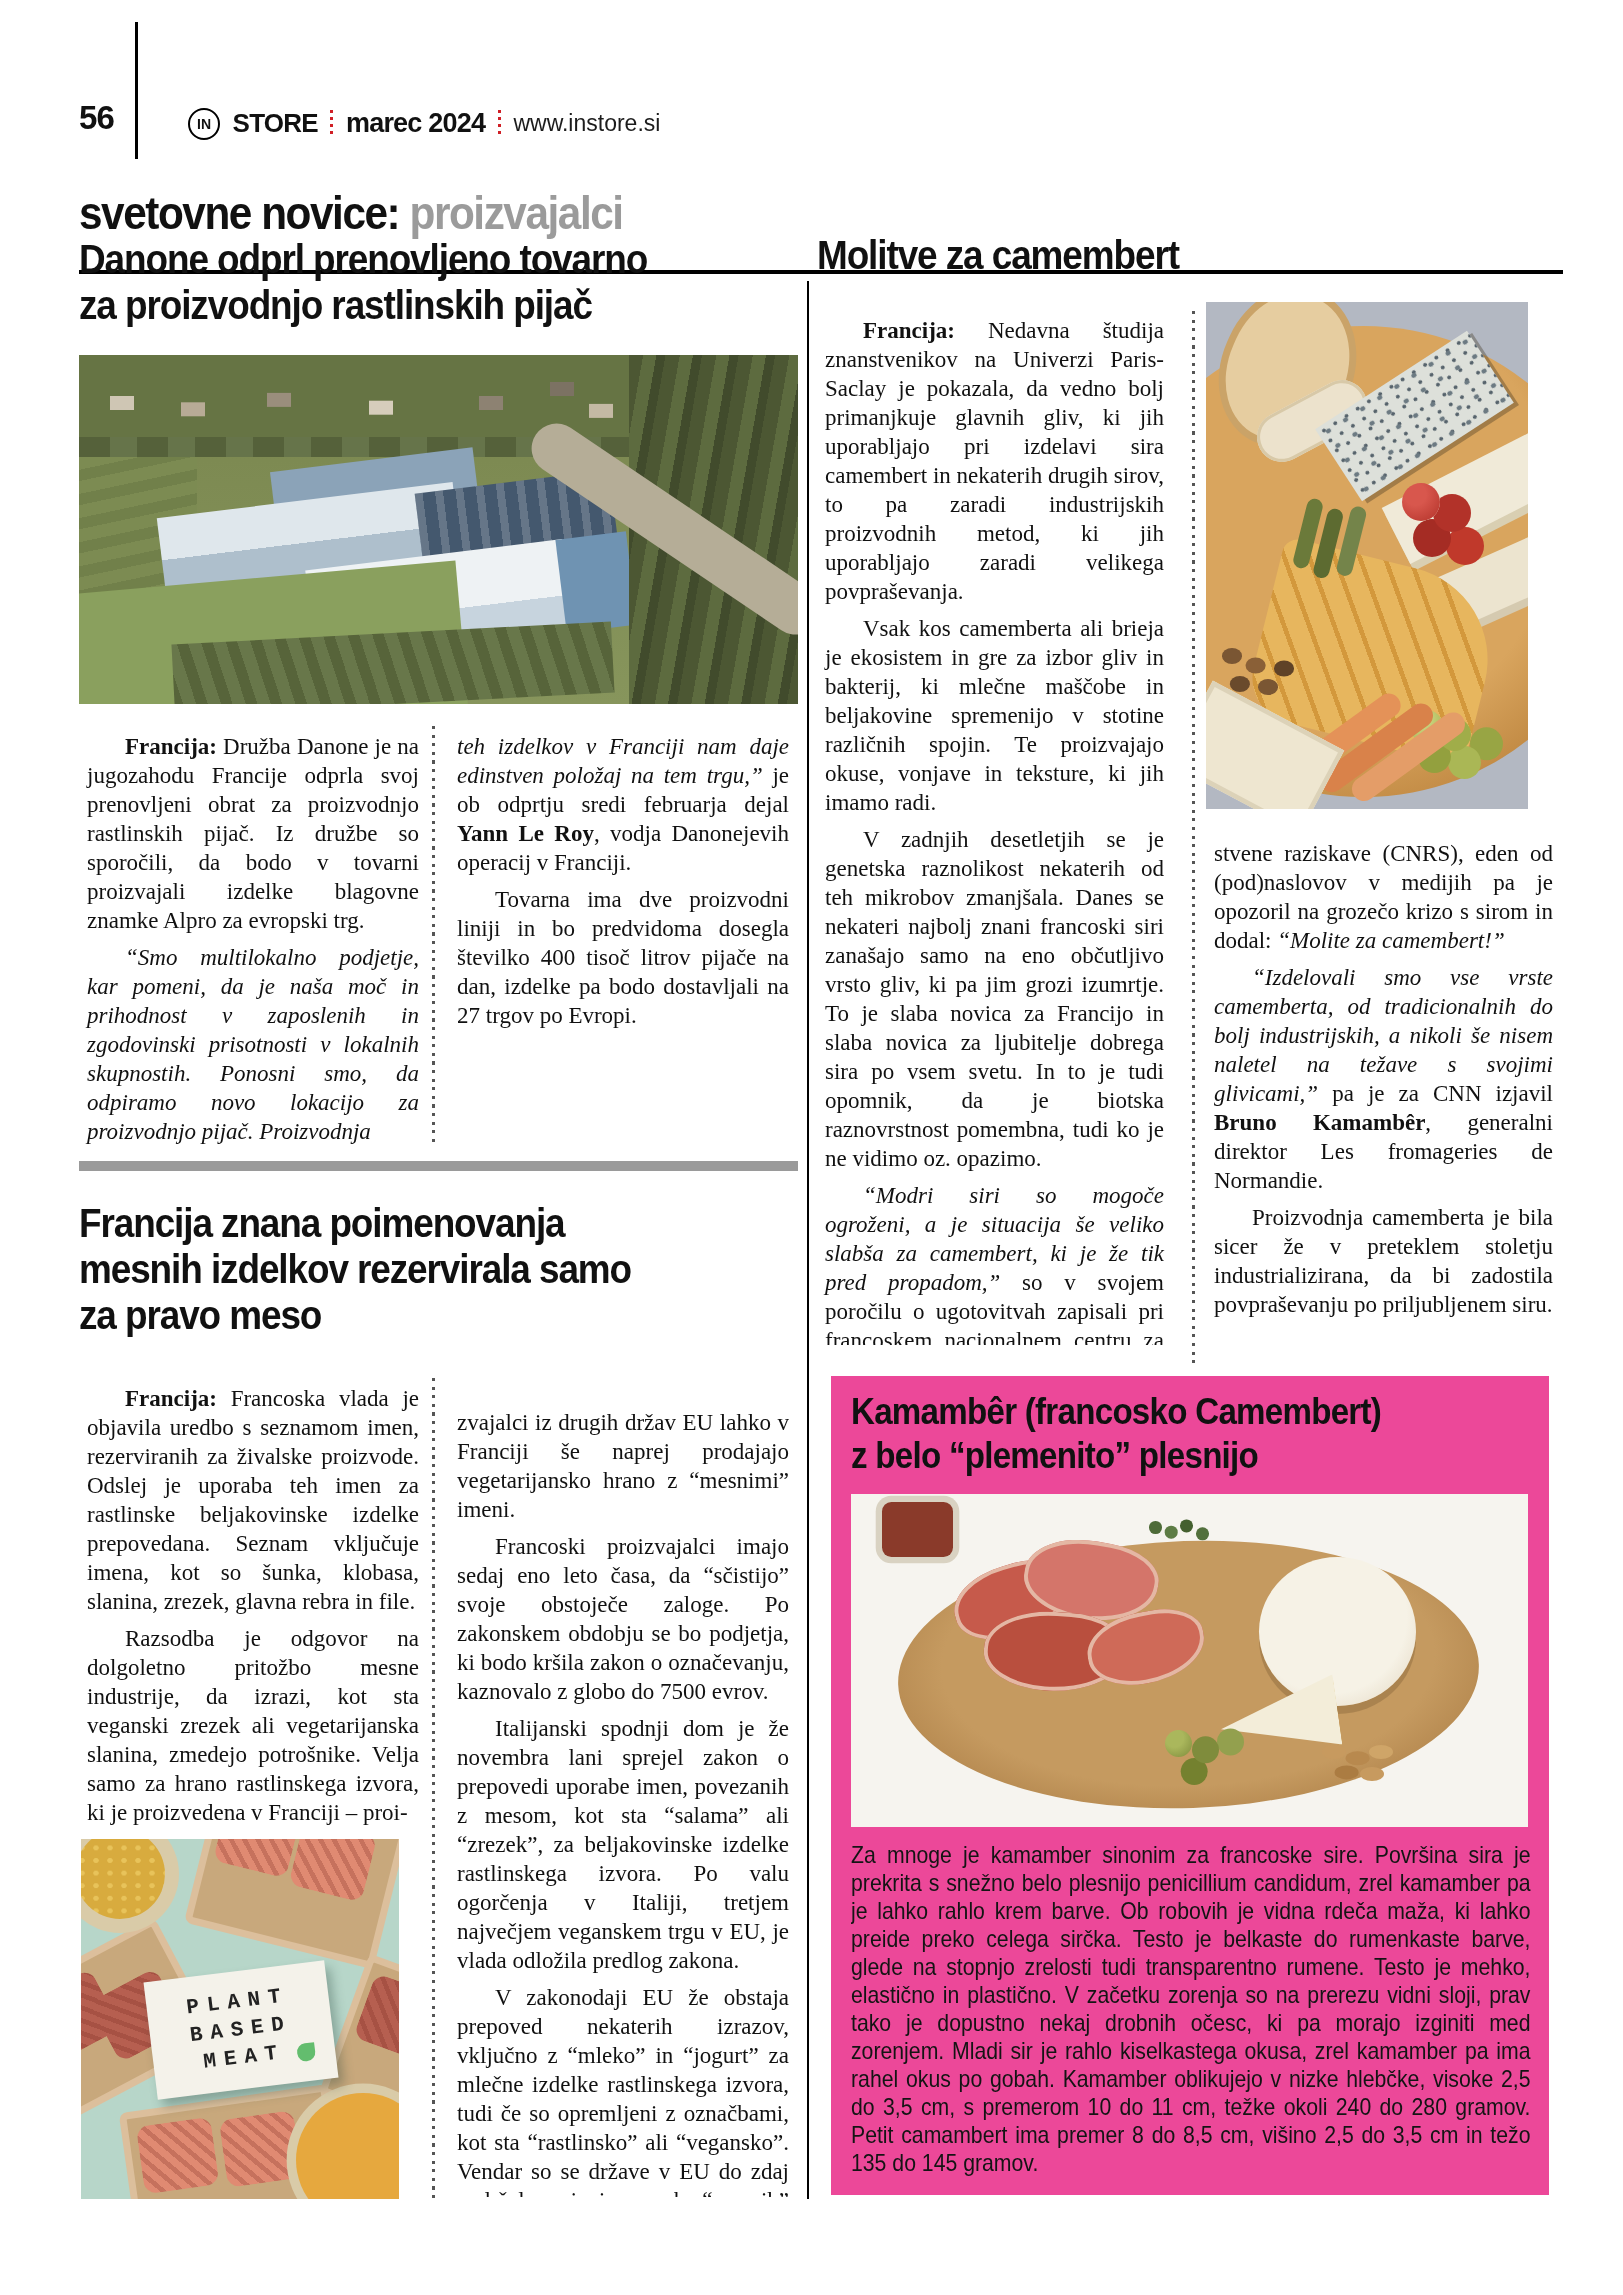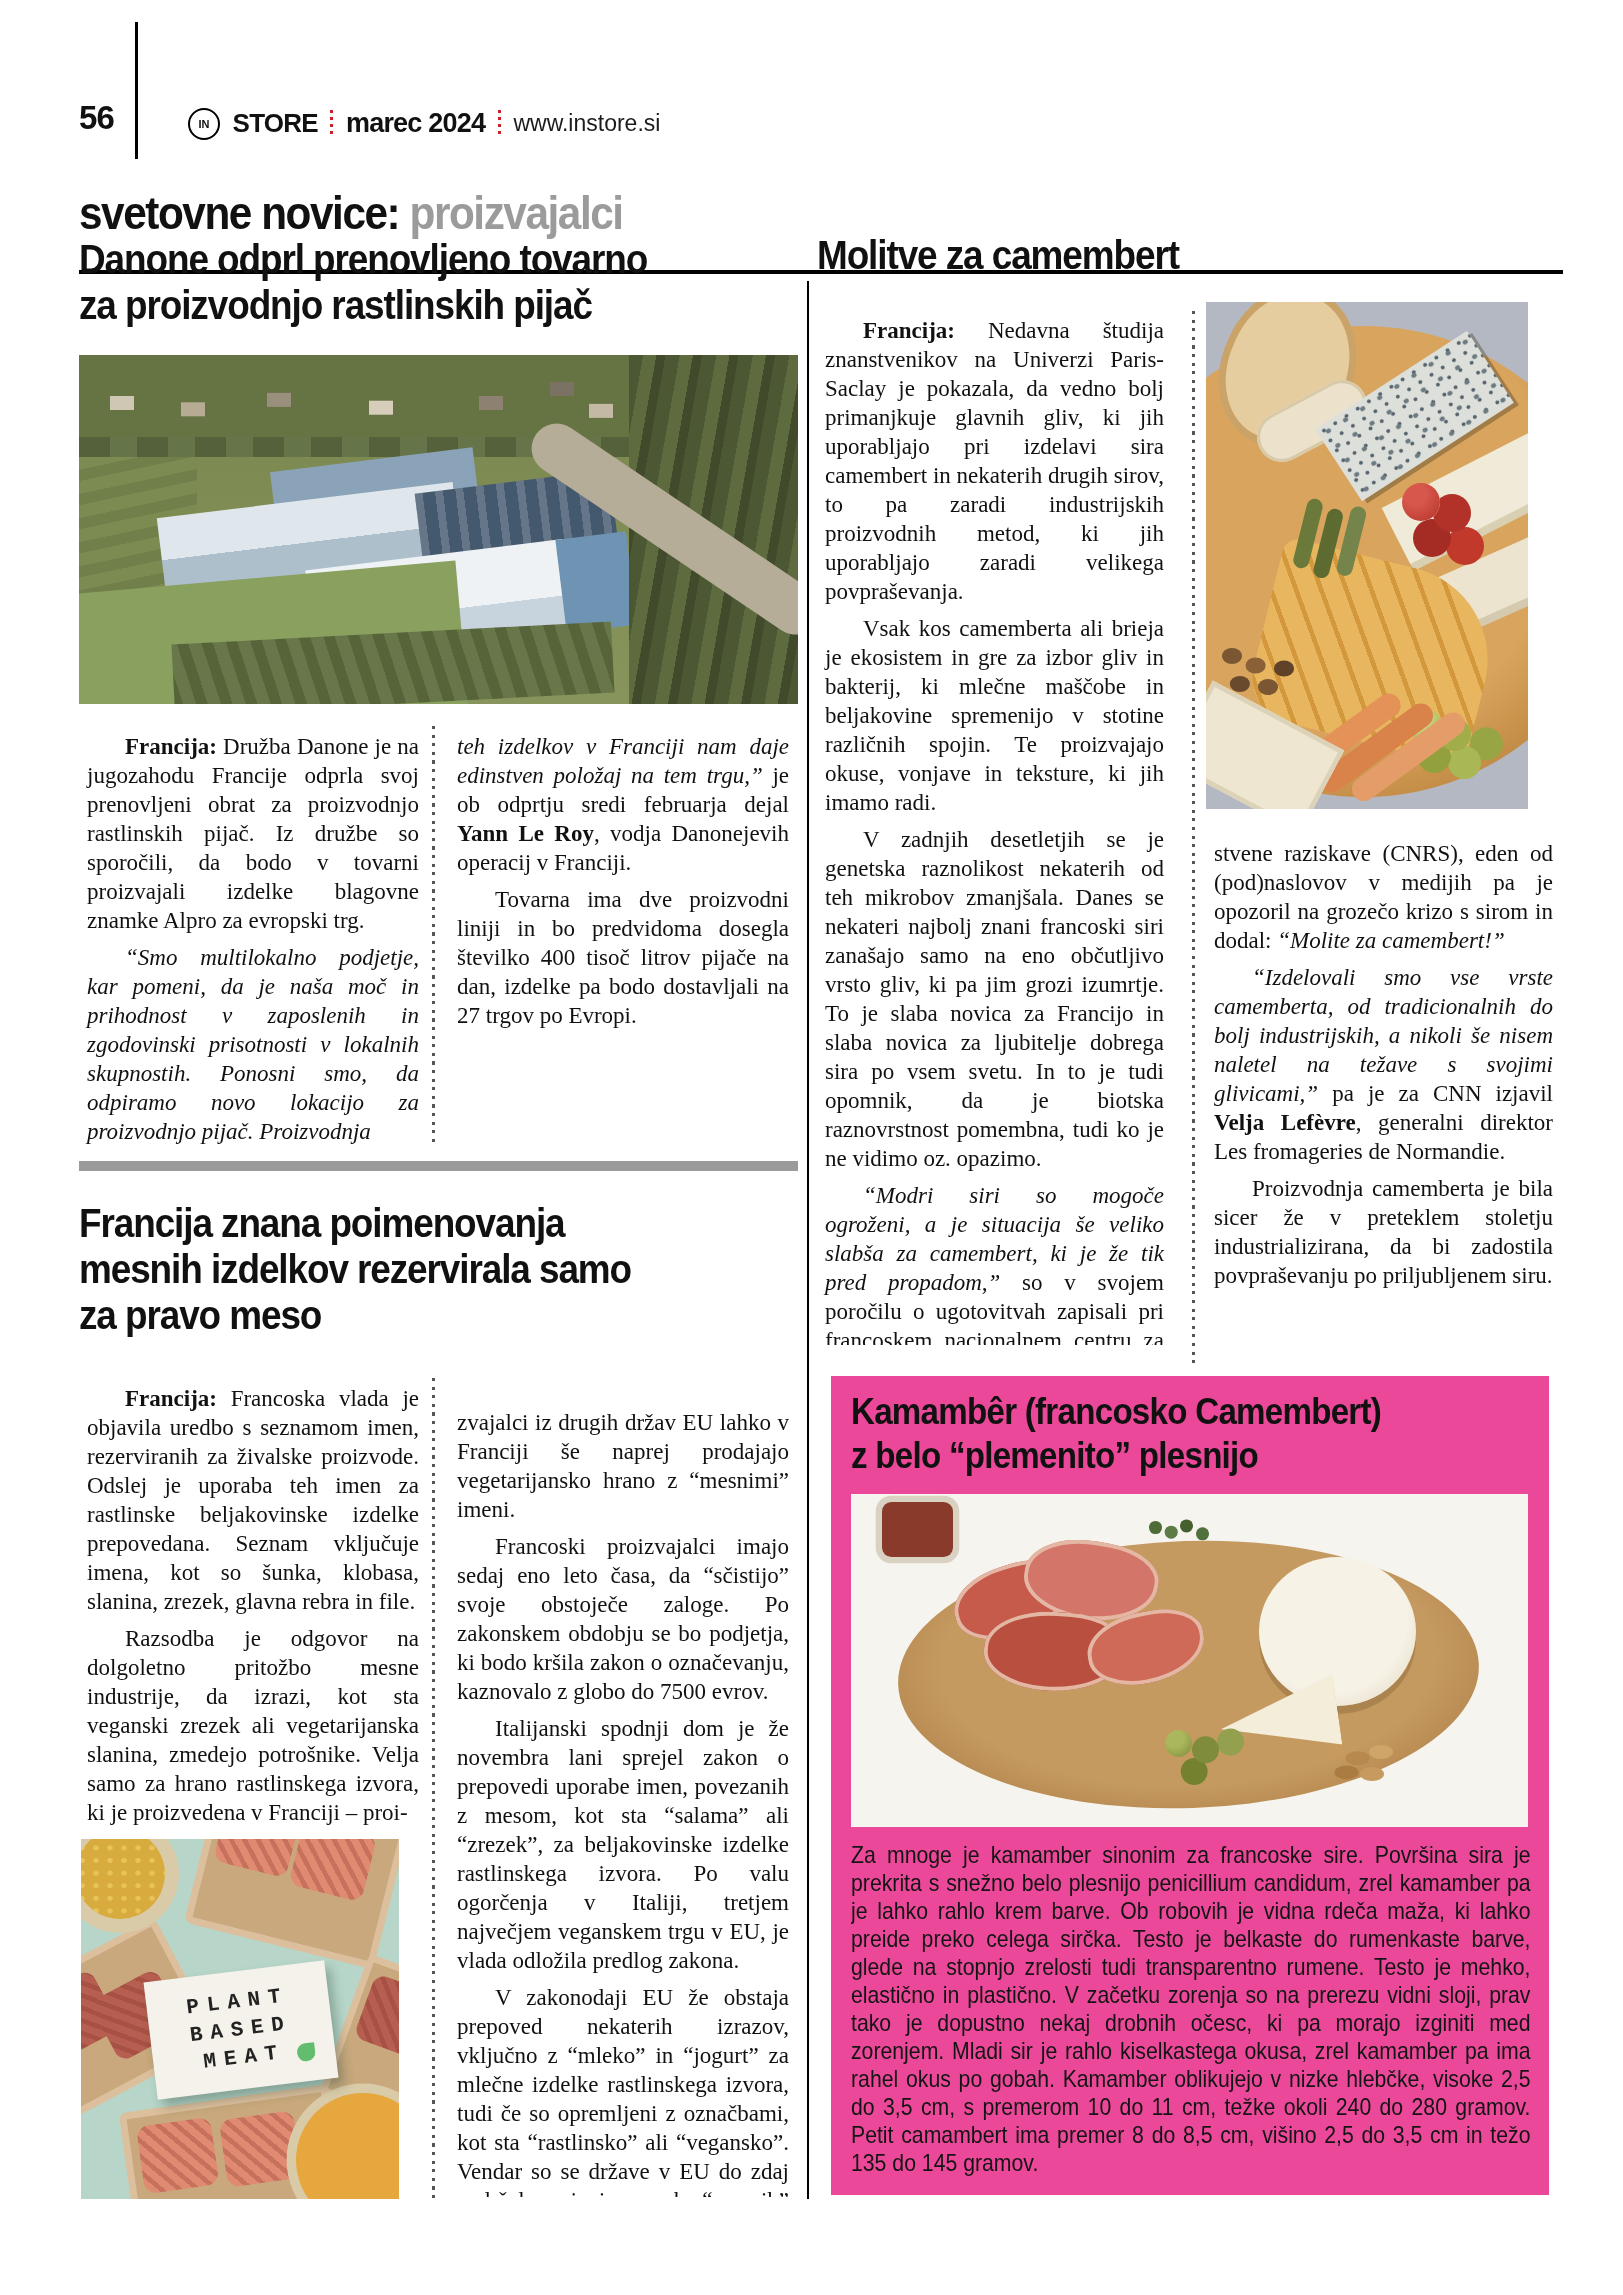--- a/index.html
+++ b/index.html
@@ -5,21 +5,21 @@
   html,body{margin:0;padding:0;background:#ffffff;}
   #page{position:relative;width:1623px;height:2295px;background:#ffffff;overflow:hidden;
         font-family:"Liberation Serif",serif;color:#111;}
   .abs{position:absolute;}
 
   
   #page-number{left:79px;top:99px;font-family:"Liberation Sans",sans-serif;font-weight:700;font-size:33px;letter-spacing:-0.8px;}
   #header-bar{left:135px;top:22px;width:3.1px;height:137px;background:#000;}
   #logo-row{left:188px;top:108px;height:31px;display:flex;align-items:center;gap:12.6px;}
   #logo-circle{width:28px;height:28px;border:2.4px solid #000;border-radius:50%;display:flex;align-items:center;justify-content:center;
-               font-family:"Liberation Sans",sans-serif;font-weight:700;font-size:11px;}
+               font-family:"Liberation Sans",sans-serif;font-weight:700;font-size:14px;}
   #logo-store{font-family:"Liberation Sans",sans-serif;font-weight:700;font-size:26px;letter-spacing:-0.8px;}
   .red-dotted-sep{width:3.1px;height:27px;background:repeating-linear-gradient(to bottom,#d01f26 0 3.1px,transparent 3.1px 7px);}
   #issue-date{font-family:"Liberation Sans",sans-serif;font-weight:700;font-size:27px;letter-spacing:-0.8px;}
   #site-url{font-family:"Liberation Sans",sans-serif;font-weight:400;font-size:23px;color:#1c1c1c;}
 
   
   #section-title{left:79px;top:185px;font-family:"Liberation Sans",sans-serif;font-weight:700;font-size:47px;
                  letter-spacing:-1.6px;white-space:nowrap;transform:scaleX(.9);transform-origin:0 0;}
   #section-title .gray{color:#9b9b9b;}
   #top-rule{left:79px;top:270px;width:1484px;height:3.9px;background:#000;}
@@ -256,21 +256,21 @@
     <div class="c-berries"></div>
     <div class="c-grapes"></div>
     <div class="c-pickles"></div>
     <div class="c-nuts"></div>
     <div class="c-salmon"></div>
     <div class="c-white3"></div>
   </div>
 
   <div class="abs bodycol" style="left:1206px;top:831px;width:355px;height:518px;">
       <p class="para noindent"><span>stvene raziskave (CNRS), eden od (pod)naslovov v medijih pa je opozoril na grozečo krizo s sirom in dodal: </span><span class="i">“Molite za camembert!”</span></p>
-      <p class="para"><span class="i">“Izdelovali smo vse vrste camemberta, od tradicionalnih do bolj industrijskih, a nikoli še nisem naletel na težave s svojimi glivicami,”</span><span> pa je za CNN izjavil </span><span class="b">Velja Lefèvre</span><span>, generalni direktor Les fromageries de Normandie.</span></p>
+      <p class="para"><span class="i">“Izdelovali smo vse vrste camemberta, od tradicionalnih do bolj industrijskih, a nikoli še nisem naletel na težave s svojimi glivicami,”</span><span> pa je za CNN izjavil </span><span class="b">Bruno Kamambêr</span><span>, generalni direktor Les fromageries de Normandie.</span></p>
       <p class="para"><span>Proizvodnja camemberta je bila sicer že v preteklem stoletju industrializirana, da bi zadostila povpraševanju po priljubljenem siru.</span></p>
     </div>
 
   <div class="abs" id="gray-box">
     <div id="box-title">
         <div>Kamambêr (francosko Camembert)</div>
         <div>z belo “plemenito” plesnijo</div>
       </div>
 
     <div id="box-photo" class="photo">

